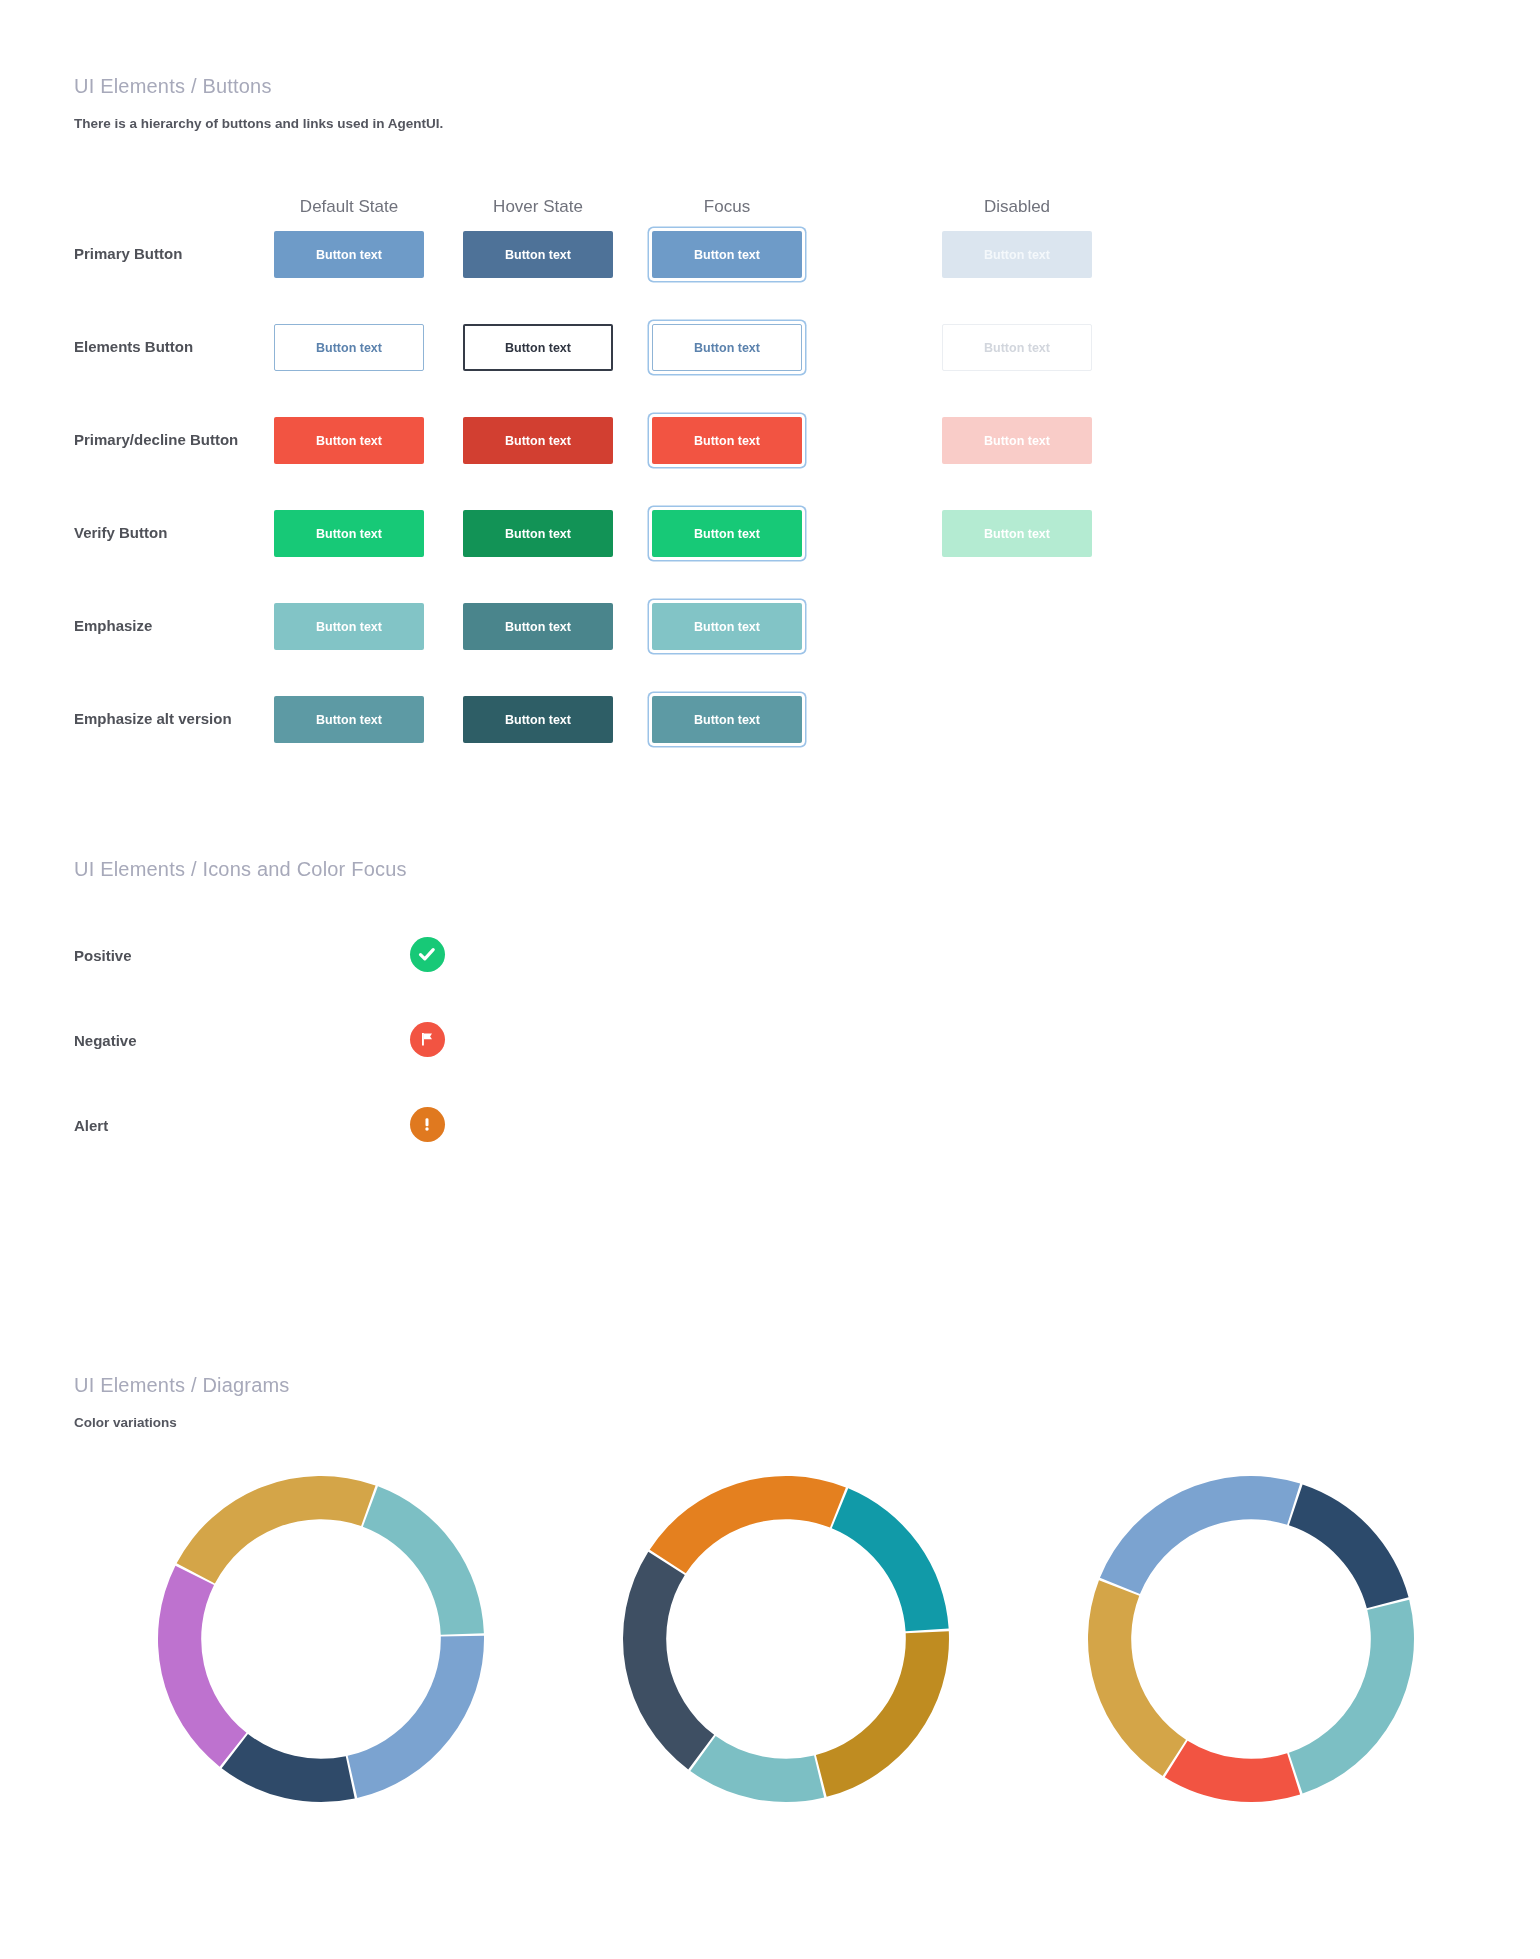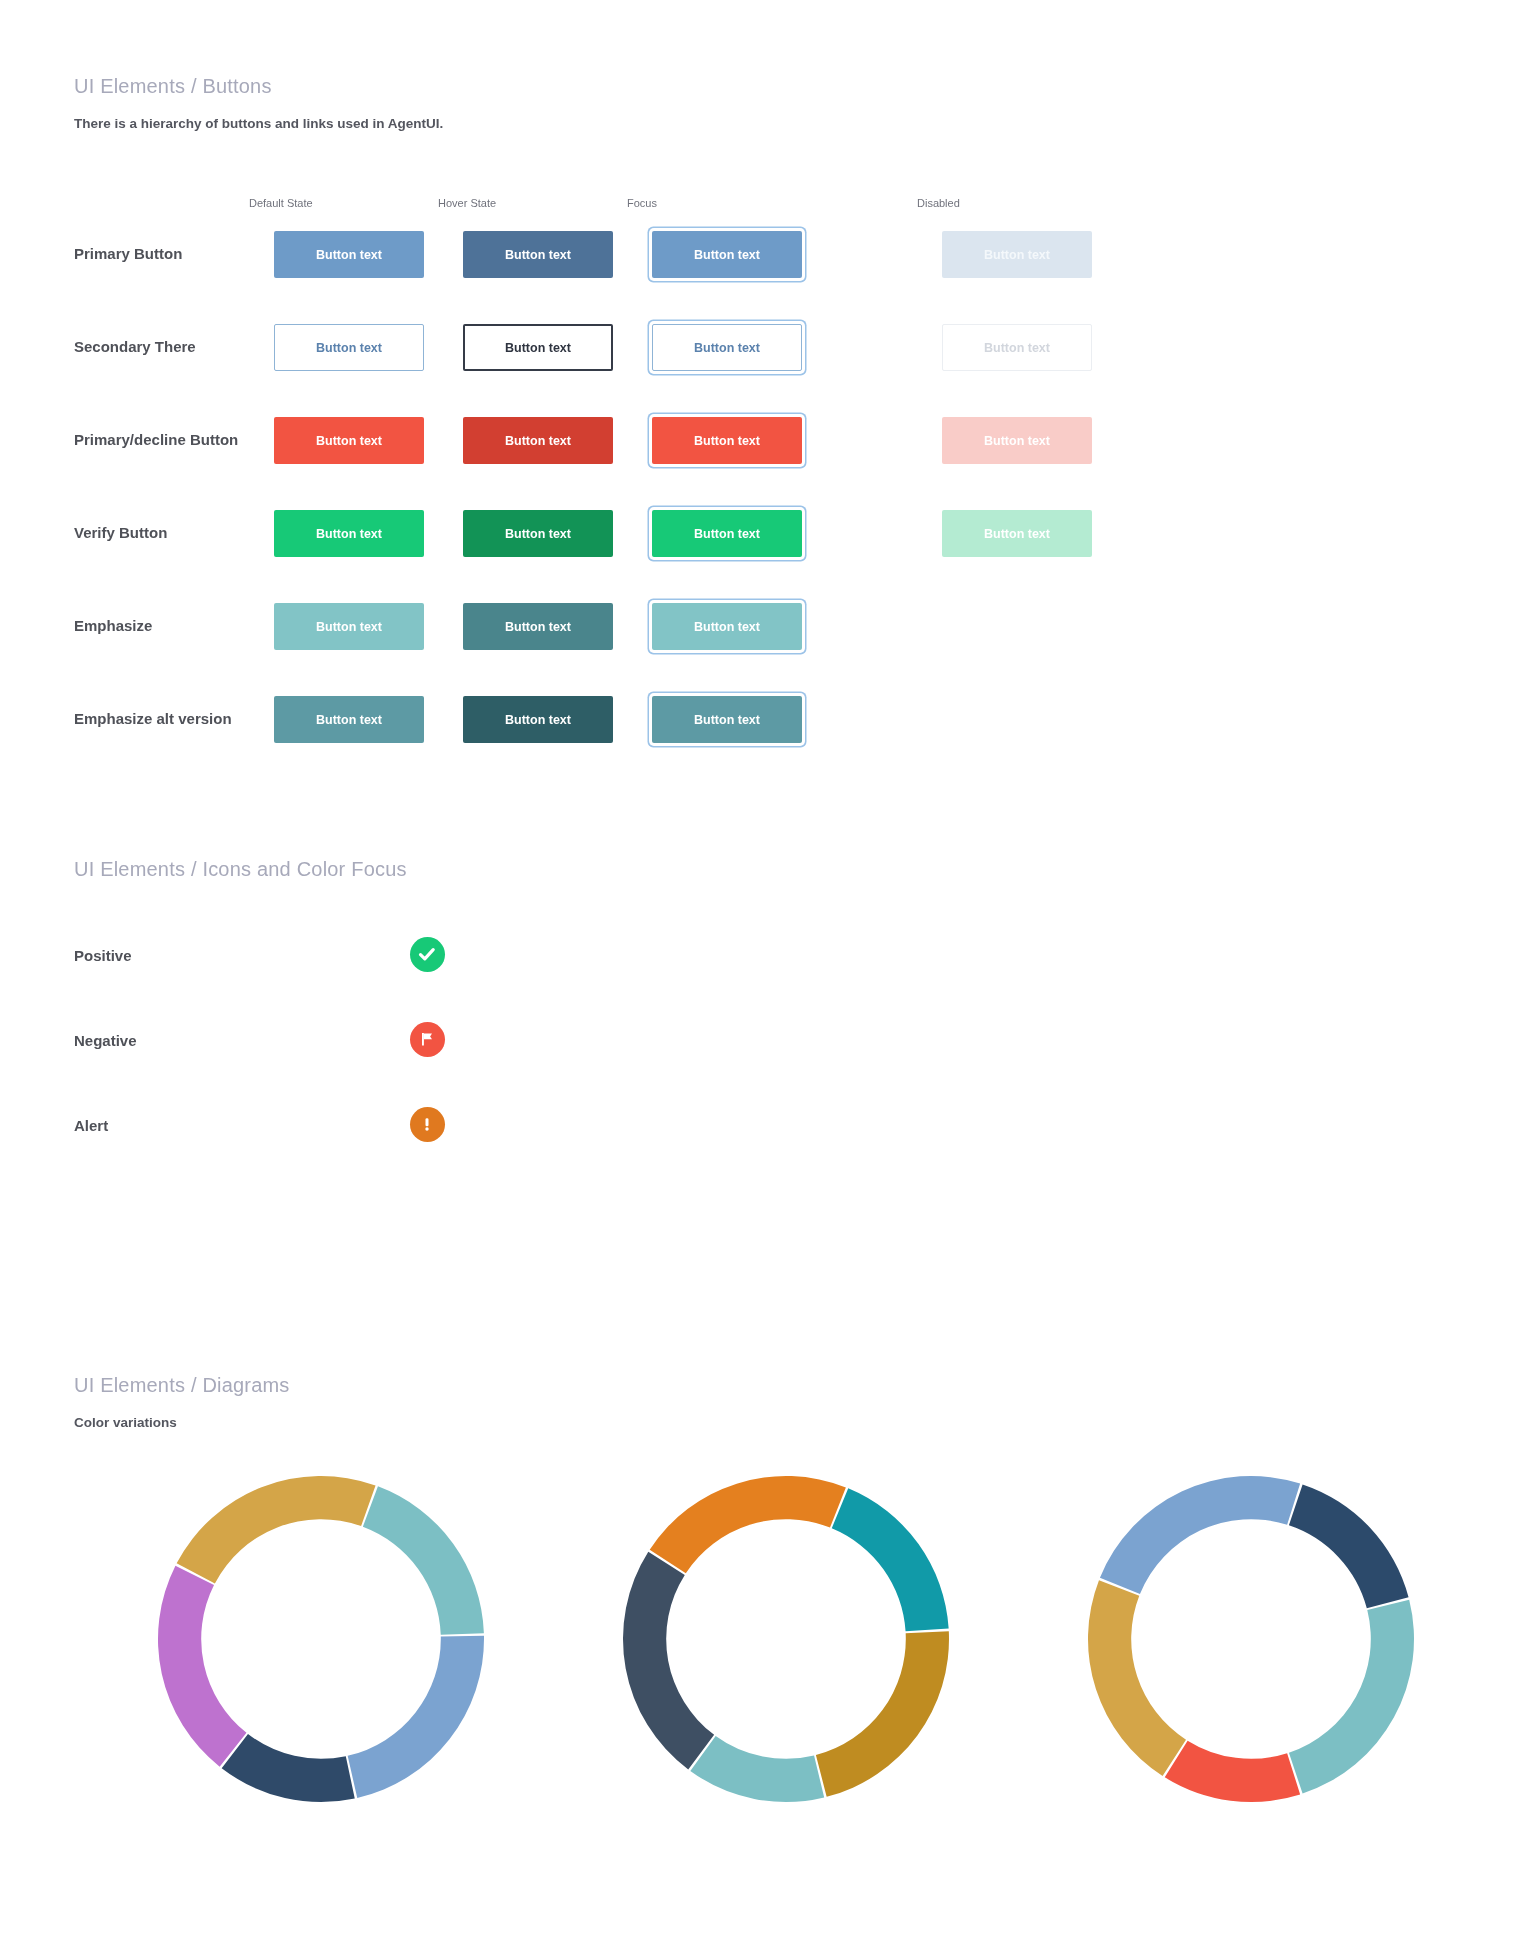--- a/index.html
+++ b/index.html
@@ -29,23 +29,23 @@
     color: #54565f;
     margin-top: 18px;
   }
 
   
   #buttons-section { left: 74px; top: 48px; width: 1400px; margin-top: 27px; }
 
   .col-headers { position: relative; height: 20px; margin-top: 66px; }
   .col-header {
     position: absolute;
-    font-size: 11px;
+    font-size: 17px;
     color: #70727c;
-    text-align: left;
+    text-align: center;
     width: 200px;
   }
 
   .btn-row { position: relative; height: 93px; }
   .row-label {
     position: absolute;
     left: 0;
     top: 28px;
     font-size: 15px;
     font-weight: bold;
@@ -140,21 +140,21 @@
             <span>Button text</span>
           </button>
         </div>
         <div class="cell" style="left: 868px;">
           <button class="btn dis" disabled="" style="background: rgb(219, 229, 239); color: rgb(244, 248, 251);">
             <span>Button text</span>
           </button>
         </div>
       </div>
       <div class="btn-row">
-        <div class="row-label">Secondary There</div>
+        <div class="row-label">Elements Button</div>
         <div class="cell" style="left: 200px;">
           <button class="btn outline" style="background: rgb(255, 255, 255); color: rgb(91, 130, 173); border-color: rgb(143, 180, 214);">
             <span>Button text</span>
           </button>
         </div>
         <div class="cell" style="left: 389px;">
           <button class="btn outline hov" style="background: rgb(255, 255, 255); color: rgb(47, 52, 64); border-color: rgb(53, 59, 71);">
             <span>Button text</span>
           </button>
         </div>

